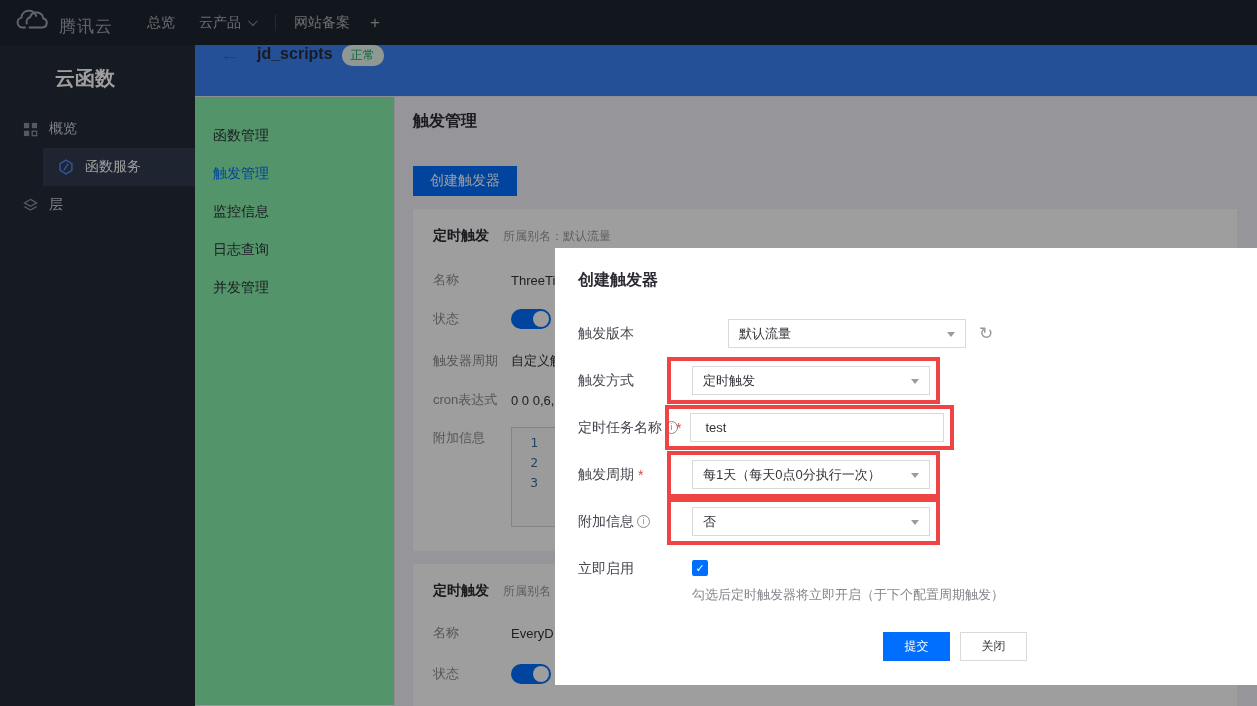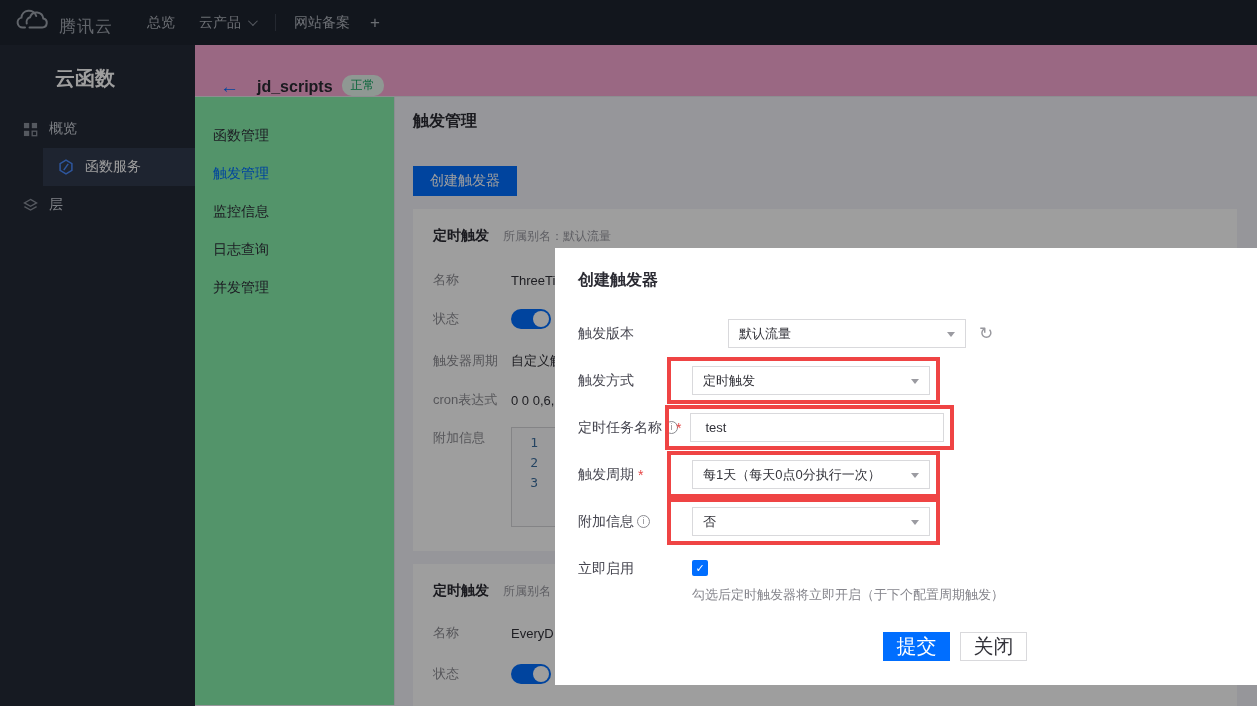--- a/index.html
+++ b/index.html
@@ -24,21 +24,21 @@
   .sidebar { position:absolute; left:0; top:45px; width:195px; height:661px; background:#242a37; z-index:10; }
   .sidebar-title { color:#ffffff; font-size:20px; font-weight:bold; padding:20px 0 0 15px;margin-left:40px; }
   .side-list { margin-top:18px;padding-left:7px; }
   .side-item { height:38px; display:flex; align-items:center; gap:11px; padding-left:15px;
                color:#c9ced6; font-size:14px; cursor:pointer; }
   .side-item.active { background:#313a4e; color:#ffffff;margin-left:36px; }
   .side-ic { width:16px; height:16px; flex:none; display:flex; align-items:center; justify-content:center; }
 
   
   .content { position:absolute; left:195px; top:45px; width:1062px; height:661px; background:#f2f3f8; }
-  .fn-header { height:52px; background:#f9a8d4; border-bottom:1px solid #e4e6eb; display:flex; align-items:flex-end; }
+  .fn-header { height:52px; background:#3b82f6; border-bottom:1px solid #e4e6eb; display:flex; align-items:flex-start; }
   .back-arrow-icon { margin-left:25px; color:#006eff; font-size:19px; line-height:1; cursor:pointer; }
   .back-arrow-icon::before { content:"←"; }
   .fn-title { margin-left:18px; font-size:16px; font-weight:bold; color:#2b2b33; }
   .status-badge { margin-left:9px; background:#e7f6ed; color:#12a35f; font-size:12px; padding:2px 9px;
                   border-radius:10px; }
   .content-body { display:flex; height:608px; }
 
   
   .submenu { width:200px; background:#86efac; border-right:1px solid #e0e2e8; padding-top:19px; flex:none; }
   .submenu-item { height:38px; line-height:38px; padding-left:18px; font-size:14px; color:#30323a; cursor:pointer; }
@@ -100,21 +100,21 @@
   .text-input { width:254px; height:29px; border:1px solid #d9d9dc; padding:0 14px; font-size:13px; color:#33333a;
                 font-family:"Liberation Sans","DejaVu Sans",sans-serif; outline:none; }
   .refresh-icon { margin-left:13px; color:#98989e; font-size:17px; cursor:pointer; }
   .refresh-icon::before { content:"↻"; }
   .m-row.enable { height:auto; margin-top:15px; align-items:flex-start; }
   .checkbox { width:16px; height:16px; background:#006eff; border-radius:2px; position:relative; cursor:pointer; }
   .checkbox::after { content:"✓"; position:absolute; left:0; top:0; width:16px; height:16px; color:#ffffff;
                      font-size:11px; line-height:16px; text-align:center; }
   .enable-help { margin-top:10px; font-size:13px; color:#85858c; }
   .m-footer { position:absolute; left:328px; top:384px; display:flex; gap:10px; }
-  .btn { width:67px; height:29px; font-size:20px; display:flex; align-items:center; justify-content:center;
+  .btn { width:67px; height:29px; font-size:12px; display:flex; align-items:center; justify-content:center;
          cursor:pointer; border:none; }
   .btn-primary { background:#006eff; color:#ffffff; }
   .btn-plain { background:#ffffff; color:#33333a; border:1px solid #d9d9dc; }
 </style>
 </head>
 <body>
 
 <div class="stage">
 
   <div class="navbar">

